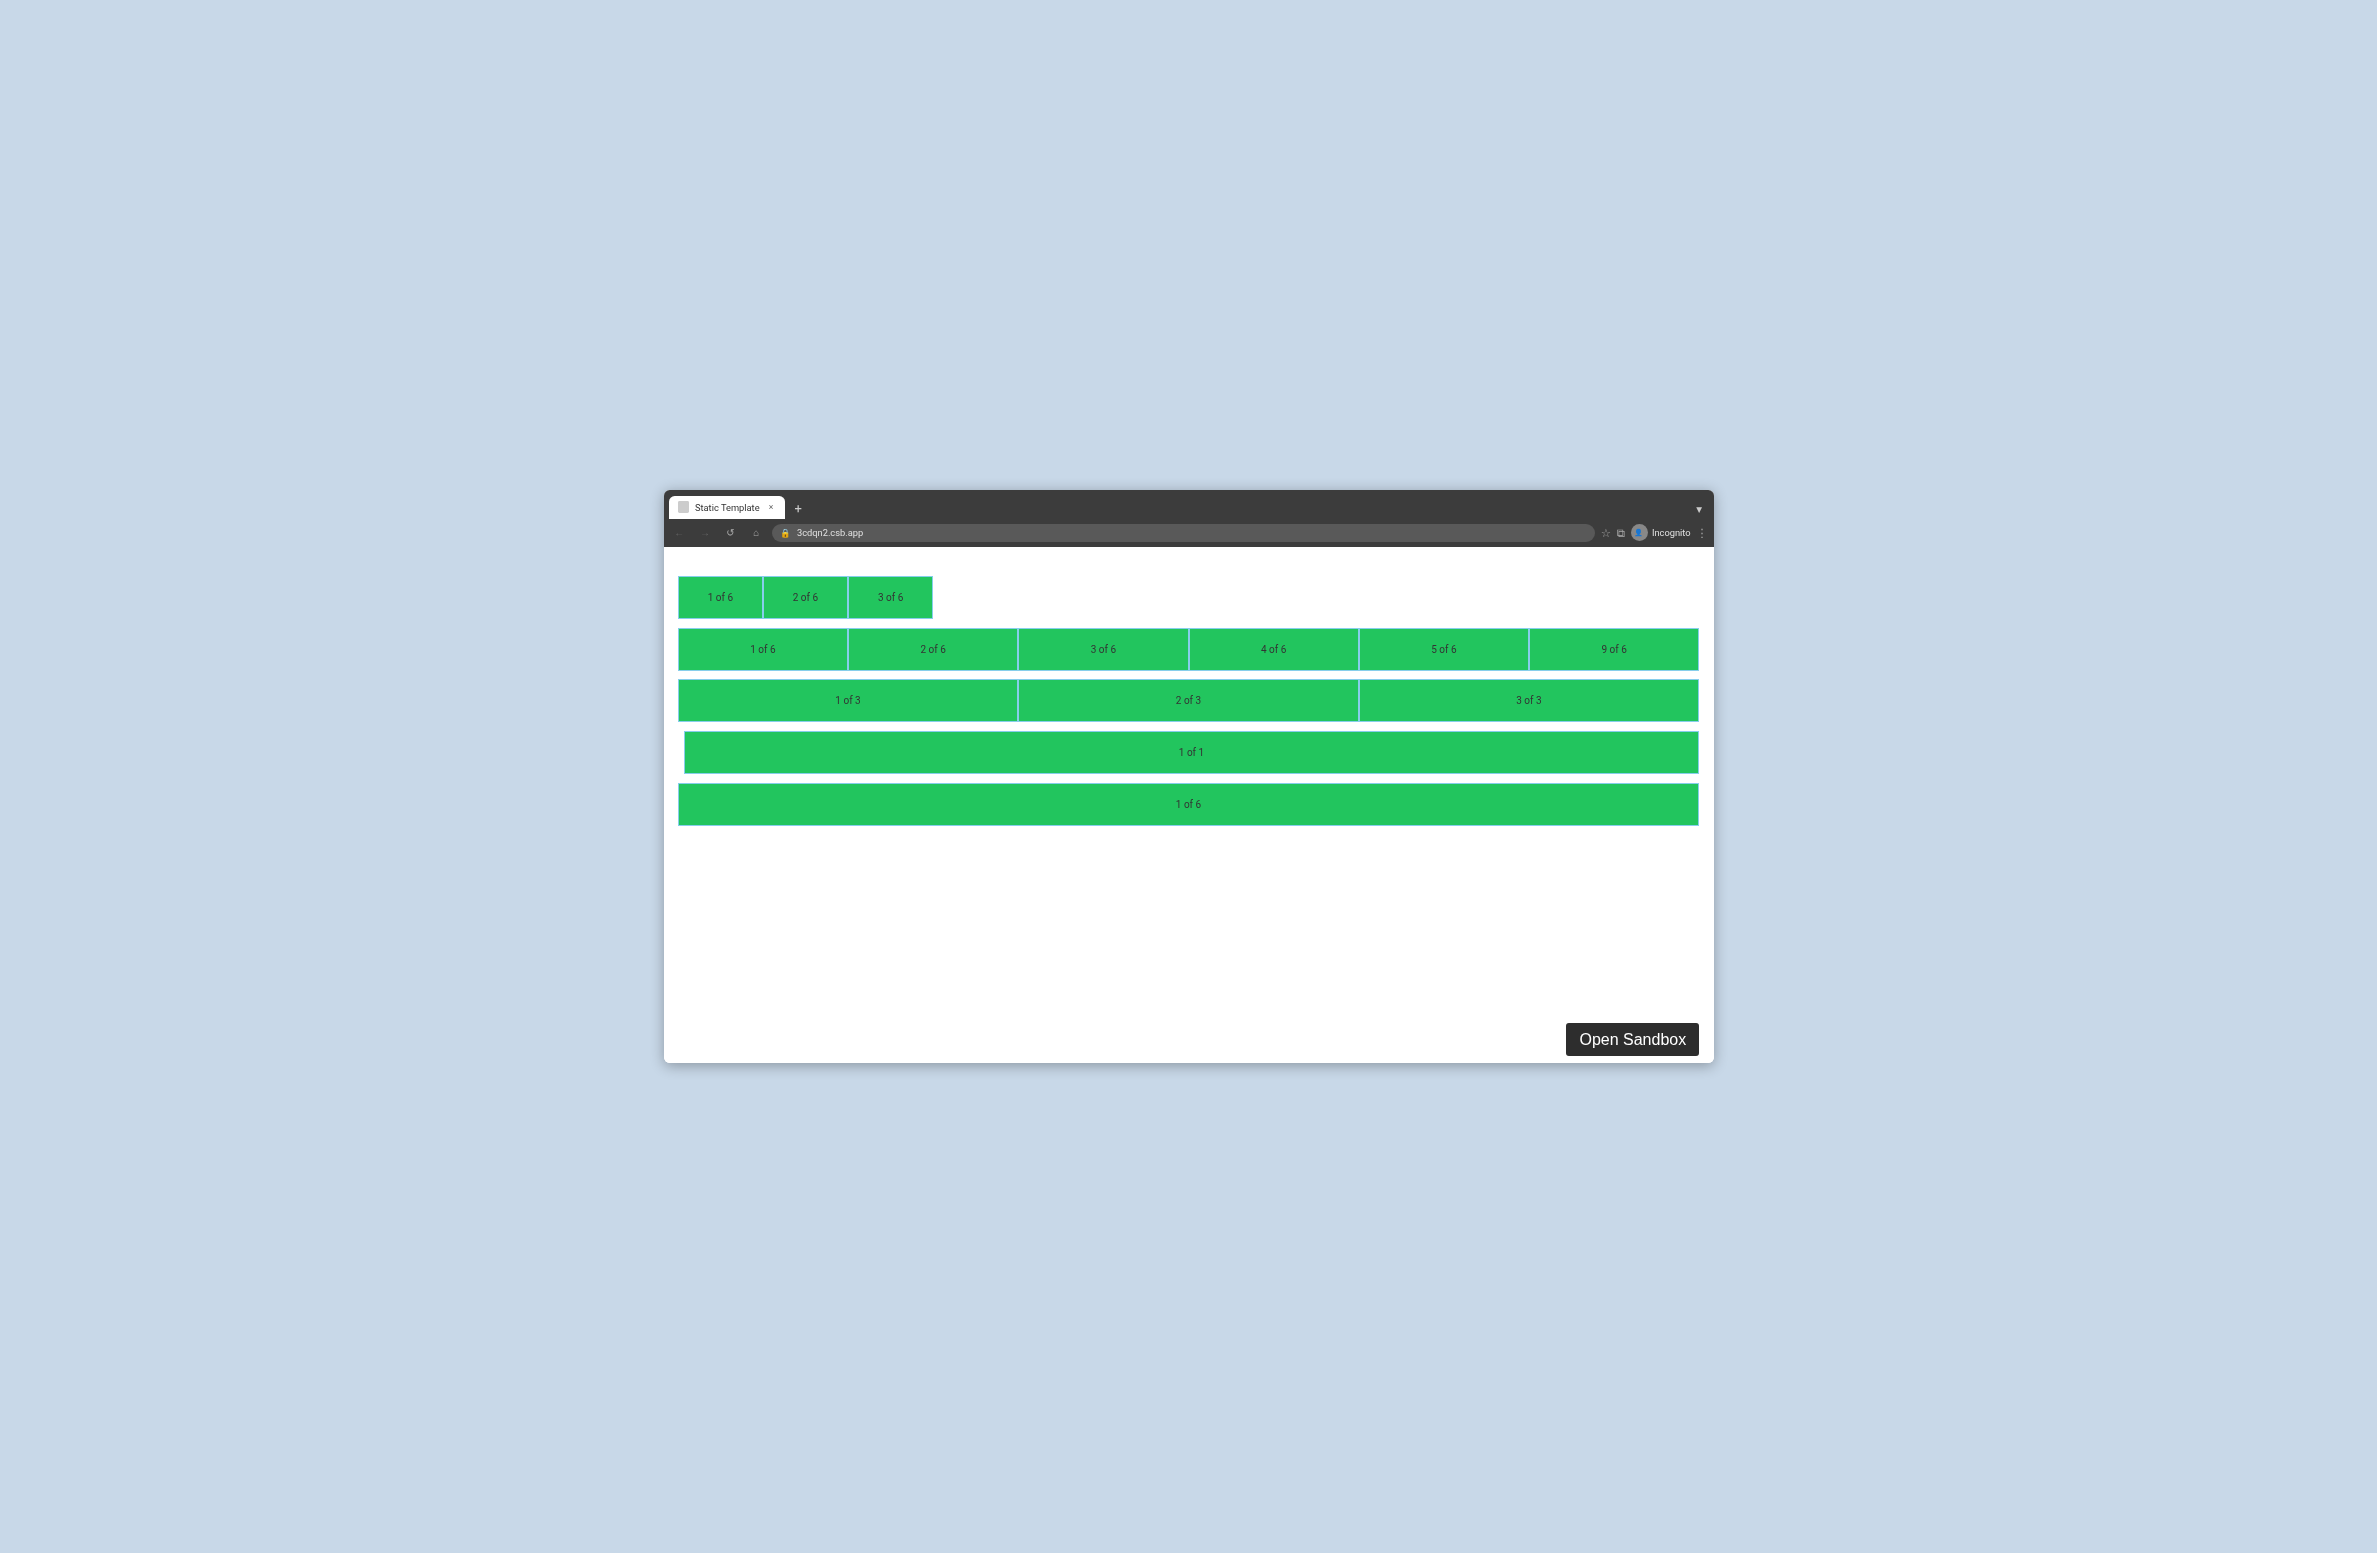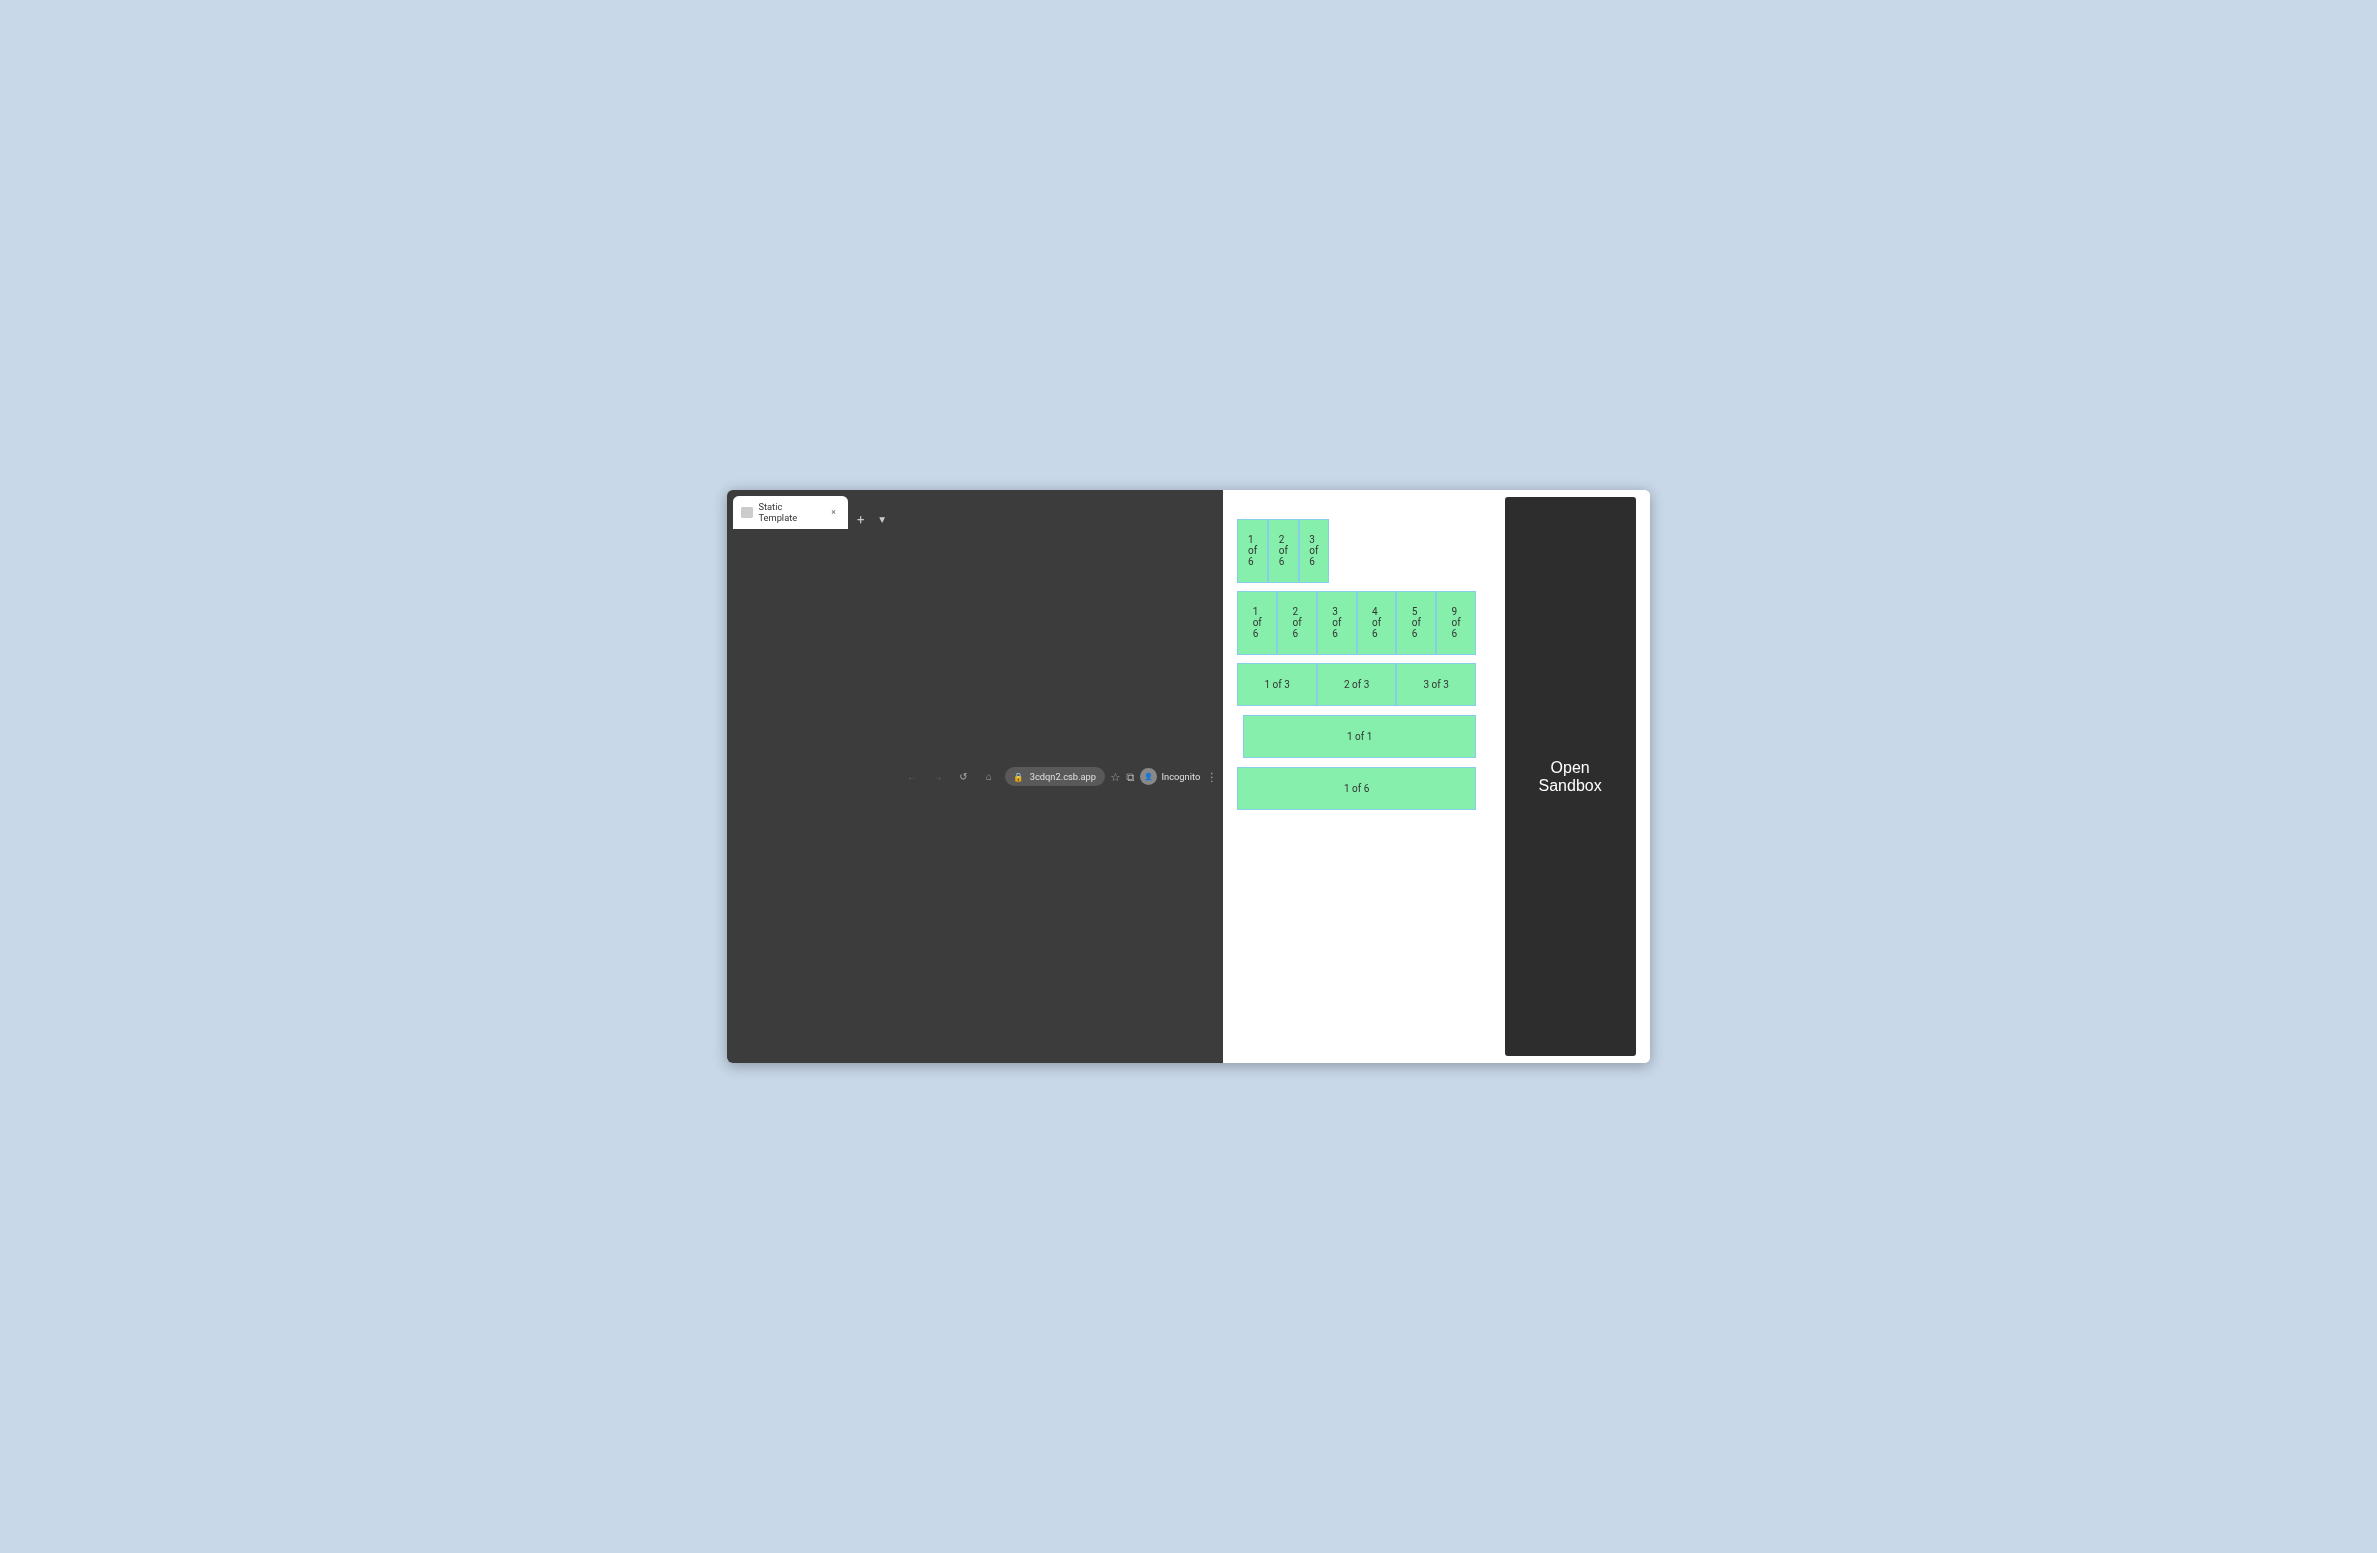--- a/index.html
+++ b/index.html
@@ -11,28 +11,28 @@
     body {
       background: #c8d8e8;
       font-family: -apple-system, BlinkMacSystemFont, 'Segoe UI', Roboto, sans-serif;
       display: flex;
       justify-content: center;
       align-items: center;
       min-height: 100vh;
     }
 
     .browser-window {
-      width: 923px;
+      width: 1050px;
       min-height: 573px;
       background: #fff;
       border-radius: 5.7px;
       box-shadow: 0 2.9px 14.3px rgba(0,0,0,0.3);
       overflow: hidden;
       display: flex;
-      flex-direction: row;
+      flex-direction: column;
     }
 
     
     .browser-chrome {
       background: #3c3c3c;
       padding: 5.7px 5.7px 0 5.7px;
     }
 
     .tab-bar {
       display: flex;
@@ -196,21 +196,21 @@
     .grid-section {
       margin-bottom: 8.6px;
     }
 
     .grid-row {
       display: flex;
       width: 100%;
     }
 
     .grid-cell {
-      background: #86efac;
+      background: #22c55e;
       border: 0.7px solid #87ceeb;
       padding: 14.3px;
       display: flex;
       align-items: center;
       justify-content: center;
       font-size: 10px;
       color: #333;
       min-height: 43px;
     }
 

